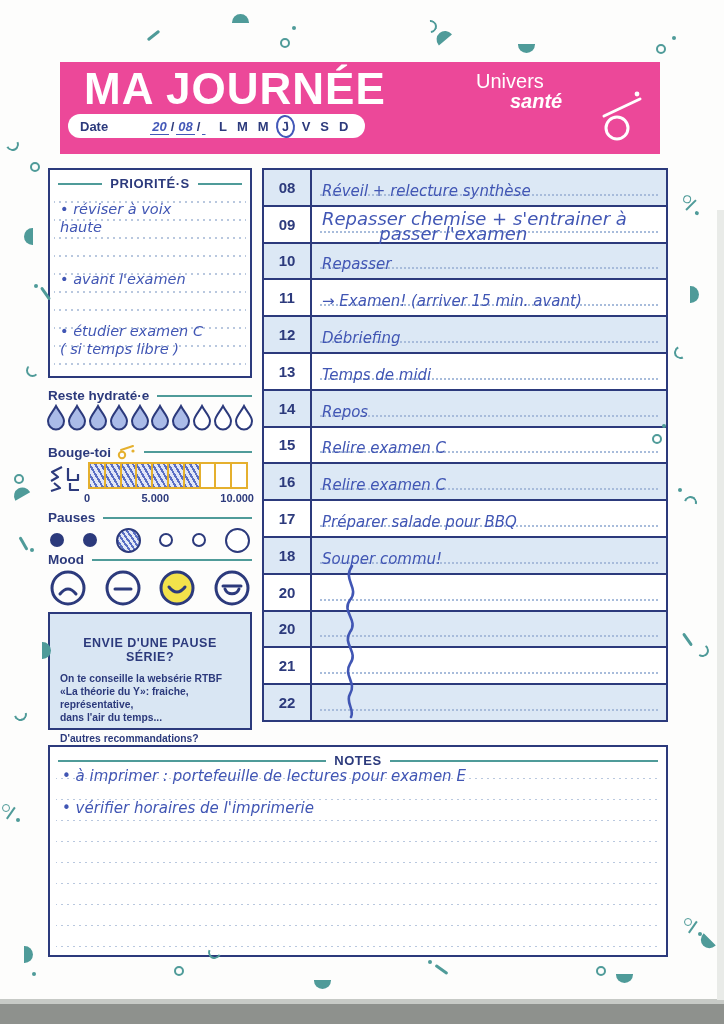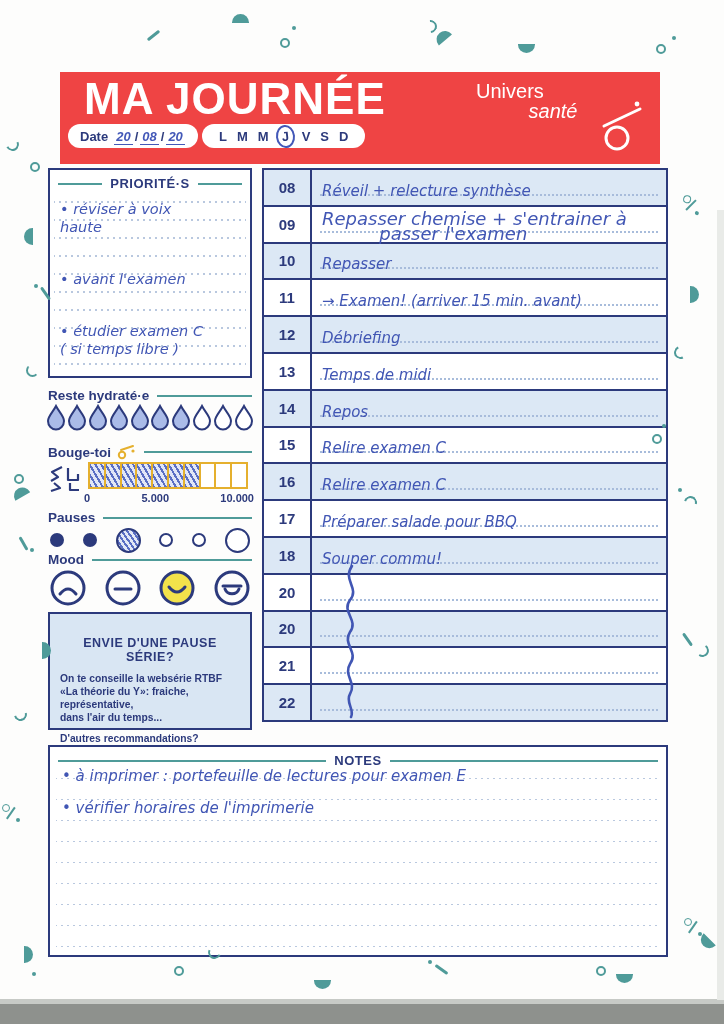--- a/index.html
+++ b/index.html
@@ -3,34 +3,34 @@
 <meta charset="utf-8">
 <style>
   html,body{margin:0;padding:0;background:#fdfdfc;}
   #page{position:relative;width:724px;height:1024px;background:#fdfdfc;overflow:hidden;
         font-family:"Liberation Sans",sans-serif;}
   
   .scan-bottom{position:absolute;left:0;top:1004px;width:724px;height:20px;background:#8e918d;}
   .scan-bottom2{position:absolute;left:0;top:999px;width:724px;height:5px;background:#c7cac6;}
   .scan-right{position:absolute;left:717px;top:210px;width:7px;height:790px;background:#e9ebe8;}
   
-  .header{position:absolute;left:60px;top:72px;width:600px;height:92px;background:#ef4444;}
+  .header{position:absolute;left:60px;top:62px;width:600px;height:92px;background:#ec4899;}
   .main-title{position:absolute;left:24px;top:2px;color:#fff;font-size:44px;font-weight:800;letter-spacing:1px;}
-  .pill{position:absolute;top:52px;height:24px;background:#fff;border-radius:14px;display:flex;align-items:center;padding:0 12px;}
+  .pill{position:absolute;top:52px;height:24px;background:#fff;border-radius:14px;display:flex;align-items:center;padding:0 12px;gap:36px;}
   .pill-date{left:8px;}
   .pill-days{left:142px;}
   .date-label{color:#2c3a7c;font-weight:bold;font-size:13px;margin-right:5px;}
   .hw-num{color:#4358b8;font-style:italic;font-weight:bold;font-size:13px;border-bottom:1.5px solid #4358b8;padding:0 2px;margin:0 1px;}
   .date-sep{color:#2c3a7c;font-weight:bold;font-size:13px;margin:0 1px;}
   .day{color:#2c3a7c;font-weight:bold;font-size:13px;margin:0 5px;}
   .day.sel{display:inline-block;width:15px;height:19px;line-height:19px;text-align:center;margin:0 2px;
            border:2px solid #4358b8;border-radius:50%;transform:rotate(-6deg);}
   .logo{position:absolute;right:64px;top:8px;color:#fff;text-align:left;width:120px;}
   .logo-l1{font-size:20px;font-weight:400;}
-  .logo-l2{font-size:20px;font-weight:normal;font-style:italic;margin-left:34px;margin-top:-3px;text-align:center;}
+  .logo-l2{font-size:20px;font-weight:bold;font-style:italic;margin-left:34px;margin-top:-3px;}
   .logo-icon{position:absolute;right:14px;top:28px;}
   
   .sec-label{display:flex;align-items:center;color:#2c3a7c;font-weight:bold;font-size:13.5px;}
   .sec-rule{flex:1;height:2px;background:#4f9b99;margin-left:8px;}
   .navy-box{position:absolute;border:2px solid #2c3a7c;background:#fff;box-sizing:border-box;}
   .box-title{display:flex;align-items:center;justify-content:center;color:#2c3a7c;font-weight:bold;font-size:13px;letter-spacing:.5px;margin-top:6px;}
   .box-title .tr{height:2px;background:#4f9b99;flex:1;margin:0 8px;max-width:999px;}
   .dots18{background-image:radial-gradient(circle,#b9c8df 0.9px,transparent 1.1px);background-size:6px 18px;background-position:3px 15px;}
   .dots21{background-image:radial-gradient(circle,#b9c8df 0.9px,transparent 1.1px);background-size:6px 21px;background-position:3px 18px;}
   .hw{color:#4156b4;font-style:italic;font-family:"DejaVu Sans",sans-serif;}

